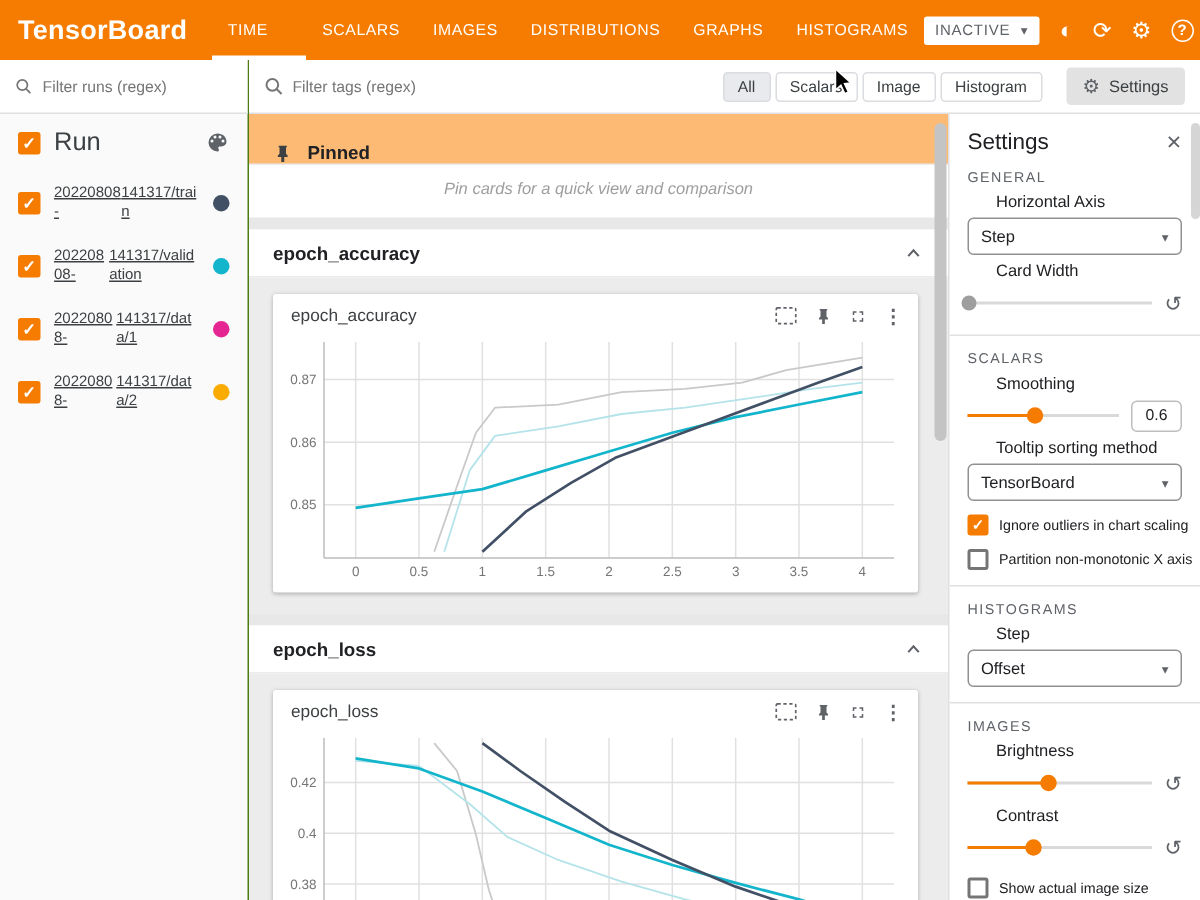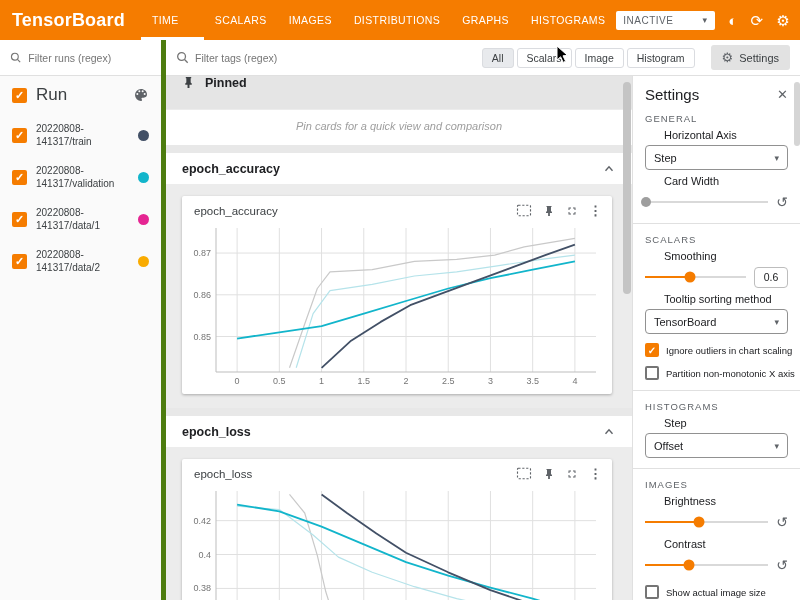--- a/index.html
+++ b/index.html
@@ -6,38 +6,38 @@
   html,body { width:800px; height:600px; overflow:hidden; font-family:"Liberation Sans",sans-serif; background:#fff; }
   .app { position:relative; width:800px; height:600px; display:flex; flex-direction:column; }
 
   
   .hdr { height:40px; background:#f57c00; color:#fff; display:flex; align-items:center; padding:0 12px; flex:none; }
   .logo { font-size:18px; font-weight:bold; margin-right:16px; letter-spacing:.2px; }
   .tabs { display:flex; height:40px; }
   .tab { font-size:10.5px; font-weight:500; letter-spacing:.4px; padding:0 11px; line-height:40px; cursor:pointer; }
   .tab.active { box-shadow: inset 0 -3px 0 #fff; }
   .hdr-spacer { flex:1; }
-  .status-select { background:#fff; color:#5f6368; font-size:10px; font-weight:500; letter-spacing:.5px; border-radius:2px; padding:4px 7px; display:flex; align-items:center; gap:29px; margin-right:14px; cursor:pointer; }
+  .status-select { background:#fff; color:#5f6368; font-size:10px; font-weight:500; letter-spacing:.5px; border-radius:2px; padding:4px 7px; display:flex; align-items:center; gap:7px; margin-right:14px; cursor:pointer; }
   .status-select .caret { font-size:9px; color:#5f6368; }
   .hdr-icons { display:flex; align-items:center; gap:13px; }
   .hdr-ic { font-size:15px; line-height:1; cursor:pointer; }
   .help-circle { width:15px; height:15px; border:1.5px solid #fff; border-radius:50%; display:flex; align-items:center; justify-content:center; font-size:10px; font-weight:bold; cursor:pointer; }
 
   
   .body { flex:1; display:flex; min-height:0; }
 
   
-  .runs-panel { width:166px; flex:none; border-right:5px solid #4d7c0f; display:flex; flex-direction:column; background:#fafafa; }
+  .runs-panel { width:166px; flex:none; border-right:1px solid #4d7c0f; display:flex; flex-direction:column; background:#fafafa; }
   .searchbar { height:36px; flex:none; background:#fff; border-bottom:1px solid #e0e0e0; display:flex; align-items:center; gap:7px; padding:0 10px; }
   .searchbar input { border:none; outline:none; background:transparent; font-size:10.5px; color:#202124; width:100%; min-width:0; font-family:"Liberation Sans",sans-serif; }
   .searchbar input::placeholder { color:#757575; }
   .run-head { height:38px; display:flex; align-items:center; gap:9px; padding:0 12px; }
   .run-head .lbl { font-size:17px; color:#3c4043; flex:1; }
   .run-row { min-height:42px; display:flex; align-items:center; gap:9px; padding:4px 12px; cursor:pointer; }
-  .run-label { flex:1; display:flex; flex-direction:column; font-size:10px; color:#3c4043; line-height:13px; word-break:break-all; }
+  .run-label { flex:1; display:flex; flex-direction:row; font-size:10px; color:#3c4043; line-height:13px; word-break:break-all;text-decoration:underline; }
   .dot { width:11px; height:11px; border-radius:50%; flex:none; }
 
   .cb { width:15px; height:15px; border-radius:2px; display:flex; align-items:center; justify-content:center; flex:none; font-size:11px; font-weight:bold; cursor:pointer; }
   .cb.on { background:#f57c00; color:#fff; }
   .cb.off { border:2px solid #757575; background:#fff; }
 
   
   .right-col { flex:1; display:flex; flex-direction:column; min-width:0; }
   .toolbar { height:36px; flex:none; background:#fff; border-bottom:1px solid #e0e0e0; display:flex; align-items:center; gap:6px; padding:0 10px; }
   .toolbar input { border:none; outline:none; background:transparent; font-size:10.5px; color:#202124; flex:1; min-width:0; font-family:"Liberation Sans",sans-serif; }
@@ -45,21 +45,21 @@
   .chips { display:flex; gap:3px;align-items:center; }
   .chip { border:1px solid #dadce0; border-radius:3px; padding:3px 9px; font-size:10.5px; color:#3c4043; background:#fff; cursor:pointer; white-space:nowrap; }
   .chip.selected { background:#e8eaed; }
   .settings-btn { margin-left:10px; background:#e2e2e2; border-radius:3px; padding:5px 11px; display:flex; align-items:center; gap:6px; font-size:11px; font-weight:500; color:#3c4043; cursor:pointer; white-space:nowrap; }
   .settings-btn .gear { font-size:13px; color:#5f6368; }
 
   .lower { flex:1; display:flex; min-height:0; }
 
   
   .content { flex:1; min-width:0; position:relative; overflow:hidden; background:#fff; }
-  .pinned-bar { height:34px; display:flex; align-items:flex-start; gap:10px; padding:0 16px; border-bottom:1px solid #ececec; background:#e5e5e5; }
+  .pinned-bar { height:34px; display:flex; align-items:flex-end; gap:10px; padding:0 16px; border-bottom:1px solid #ececec; background:#fdba74; }
   .pinned-title { font-size:12.5px; font-weight:bold; color:#202124; }
   .hint { text-align:center; font-style:italic; font-size:11px; color:#9e9e9e; padding:10px 8px 13px; background:#fff; }
   .gap { height:8px; background:#e8e8e8; }
   .sec-hdr { height:32px; display:flex; align-items:center; justify-content:space-between; padding:0 16px; background:#fff; border-bottom:1px solid #ececec; cursor:pointer; }
   .sec-title { font-size:12.5px; font-weight:bold; color:#202124; }
   .region { background:#ececec; padding:11px 20px 14px 16px; }
   .card { background:#fff; border-radius:2px; box-shadow:0 1px 3px rgba(0,0,0,.28); }
   .card-hdr { display:flex; align-items:center; padding:7px 10px 2px 12px; }
   .card-title { font-size:11.5px; color:#3c4043; flex:1; }
   .card-icons { display:flex; align-items:center; gap:11px; color:#5f6368; }

